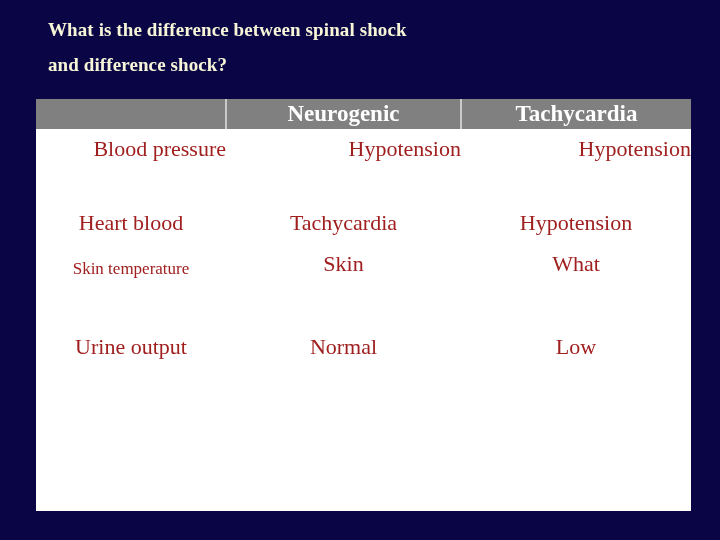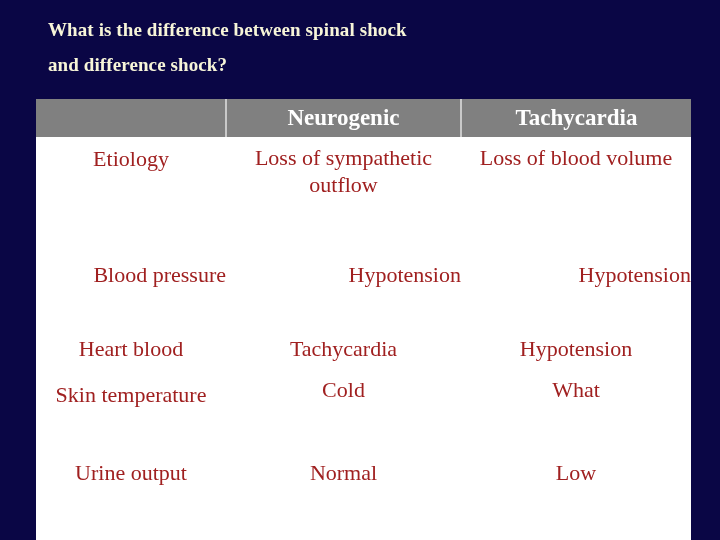--- a/index.html
+++ b/index.html
@@ -56,21 +56,21 @@
   table.cmp col.c3 { width: 230px; }
 
   
   thead tr { background: #808080; }
   thead th {
     background: #808080;
     color: #ffffff;
     font-family: "Liberation Serif", "DejaVu Serif", serif;
     font-weight: bold;
     font-size: 23px;
-    height: 38px;
+    height: 30px;
     padding: 0;
     text-align: center;
     vertical-align: middle;
     border: 0;
   }
   thead th.hdr-blank { }
   thead th.div-left { border-left: 2px solid #c9c9c9; }
 
   
   tbody td {
@@ -78,21 +78,21 @@
     color: #a02020;
     font-family: "Liberation Serif", "DejaVu Serif", serif;
     font-weight: normal;
     font-size: 22px;
     line-height: 27px;
     text-align: center;
     vertical-align: top;
     padding: 0;
     border: 0;
   }
-  tbody td.small-label { font-size: 22px; }
+  tbody td.small-label { font-size: 17px; }
 
   
   tr.r-etiology td      { height: 110px; padding-top: 7px; }
   tr.r-bp td            { height: 68px;  padding-top: 6px; text-align: right; }
   tr.r-hr td            { height: 38px;  padding-top: 6px; }
   tr.r-skin td          { height: 72px;  padding-top: 3px; }
   tr.r-urine td         { height: 86px;  padding-top: 6px; }
 
   tr.r-etiology td.col1 { padding-top: 8px; }
   tr.r-skin td.col1     { padding-top: 8px; }
@@ -115,38 +115,33 @@
           <col class="c3">
       </colgroup>
       <thead>
         <tr>
           <th class="hdr-blank"></th>
           <th class="div-left">Neurogenic</th>
           <th class="div-left">Tachycardia</th>
         </tr>
       </thead>
       <tbody>
-        <tr class="r-etiology">
-          <td class="col1">Etiology</td>
-          <td>Loss of sympathetic outflow</td>
-          <td>Loss of blood volume</td>
-        </tr>
         <tr class="r-bp">
           <td class="col1">Blood pressure</td>
           <td>Hypotension</td>
           <td>Hypotension</td>
         </tr>
         <tr class="r-hr">
           <td class="col1">Heart blood</td>
           <td>Tachycardia</td>
           <td>Hypotension</td>
         </tr>
         <tr class="r-skin">
           <td class="col1 small-label">Skin temperature</td>
-          <td>Cold</td>
+          <td>Skin</td>
           <td>What</td>
         </tr>
         <tr class="r-urine">
           <td class="col1">Urine output</td>
           <td>Normal</td>
           <td>Low</td>
         </tr>
       </tbody>
     </table>
   </div>

